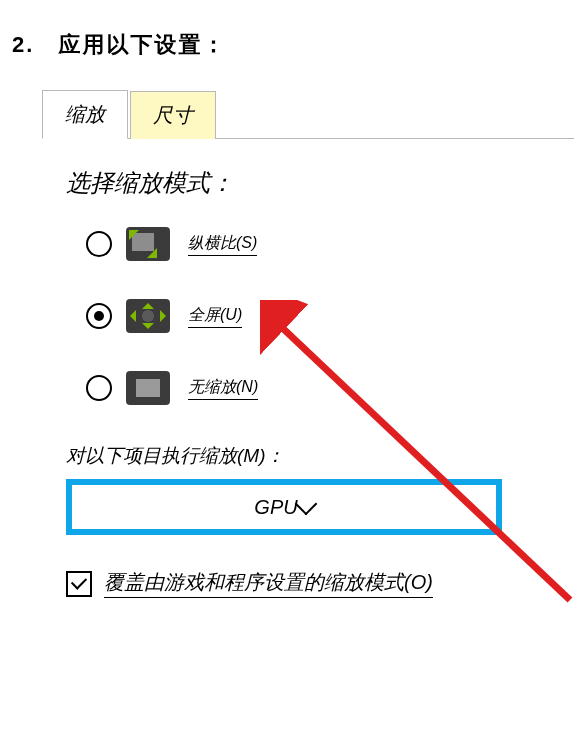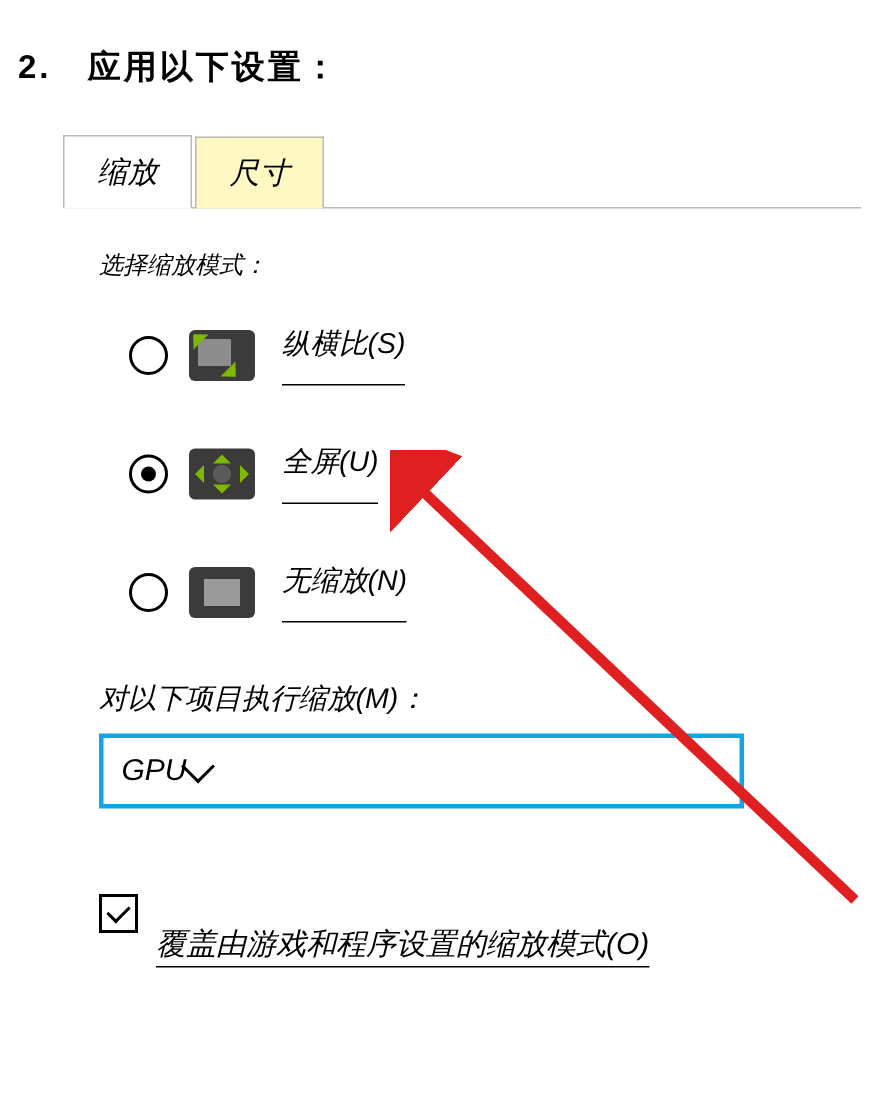--- a/index.html
+++ b/index.html
@@ -35,21 +35,21 @@
   }
   .tab.active{
     background:#fff;
     border-bottom:1px solid #fff;
     z-index:2;
   }
   .tab-body{
     padding:28px 24px 0 24px;
   }
   .section-label{
-    font-size:16px;margin-bottom:28px;
+    font-size:24px;margin-bottom:28px;
   }
   .radio-list{margin-left:20px;}
   .radio-row{
     display:flex;align-items:center;
     margin-bottom:38px;
   }
   .radio{
     width:22px;height:22px;border:2px solid #000;border-radius:50%;
     display:inline-flex;align-items:center;justify-content:center;
     margin-right:14px;flex:0 0 auto;
@@ -58,22 +58,22 @@
     content:"";width:10px;height:10px;background:#000;border-radius:50%;
   }
   .iconbox{
     width:44px;height:34px;border-radius:4px;
     background:#3b3b3b;
     display:inline-flex;align-items:center;justify-content:center;
     margin-right:18px;flex:0 0 auto;
     position:relative;
   }
   .radio-label{
-    font-size:19px;
-    border-bottom:1px solid #000;padding-bottom:14px;
+    font-size:16px;
+    border-bottom:1px solid #000;padding-bottom:1px;
   }
 
   
   .ic-aspect::before{
     content:"";position:absolute;left:6px;top:6px;width:22px;height:18px;
     background:#8d8d8d;
   }
   .ic-aspect .ar1,.ic-aspect .ar2{
     position:absolute;width:0;height:0;
     border:5px solid transparent;
@@ -101,40 +101,40 @@
   .ic-integer .sq{position:absolute;width:6px;height:6px;background:#7fb800;}
   .ic-integer .sq.a{left:8px;top:4px;}
   .ic-integer .sq.b{right:8px;top:4px;}
   .ic-integer .sq.c{left:8px;bottom:4px;}
   .ic-integer .sq.d{right:8px;bottom:4px;}
 
   .sub-section{margin-top:6px;}
   .sub-label{font-size:19px;margin-bottom:10px;}
   .dropdown{
     width:400px;height:44px;
-    border:3px solid #0ea5e9;
-    display:flex;align-items:center;justify-content:flex-start;
+    border:6px solid #0ea5e9;
+    display:flex;align-items:center;justify-content:center;
     padding:0 12px;font-size:20px;background:#fff;
   }
   .chev{
     width:14px;height:14px;border-right:2px solid #000;border-bottom:2px solid #000;
     transform:rotate(45deg);margin-top:-6px;
   }
   .checkbox-row{
     display:flex;align-items:center;margin-top:34px;font-size:20px;
   }
   .checkbox{
     width:22px;height:22px;border:2px solid #000;margin-right:12px;
     display:inline-flex;align-items:center;justify-content:center;flex:0 0 auto;
   }
   .checkbox.checked::after{
     content:"";width:12px;height:7px;border-left:2.5px solid #000;border-bottom:2.5px solid #000;
     transform:rotate(-45deg);margin-top:-4px;
   }
-  .checkbox-label{border-bottom:1px solid #000;padding-bottom:1px;margin-top:43px;}
+  .checkbox-label{border-bottom:1px solid #000;padding-bottom:1px;}
 
   .arrow-annot{
     position:absolute;pointer-events:none;z-index:20;
   }
 </style>
 </head>
 <body>
 
 <div class="step-header">
   <span class="step-num">2.</span>

